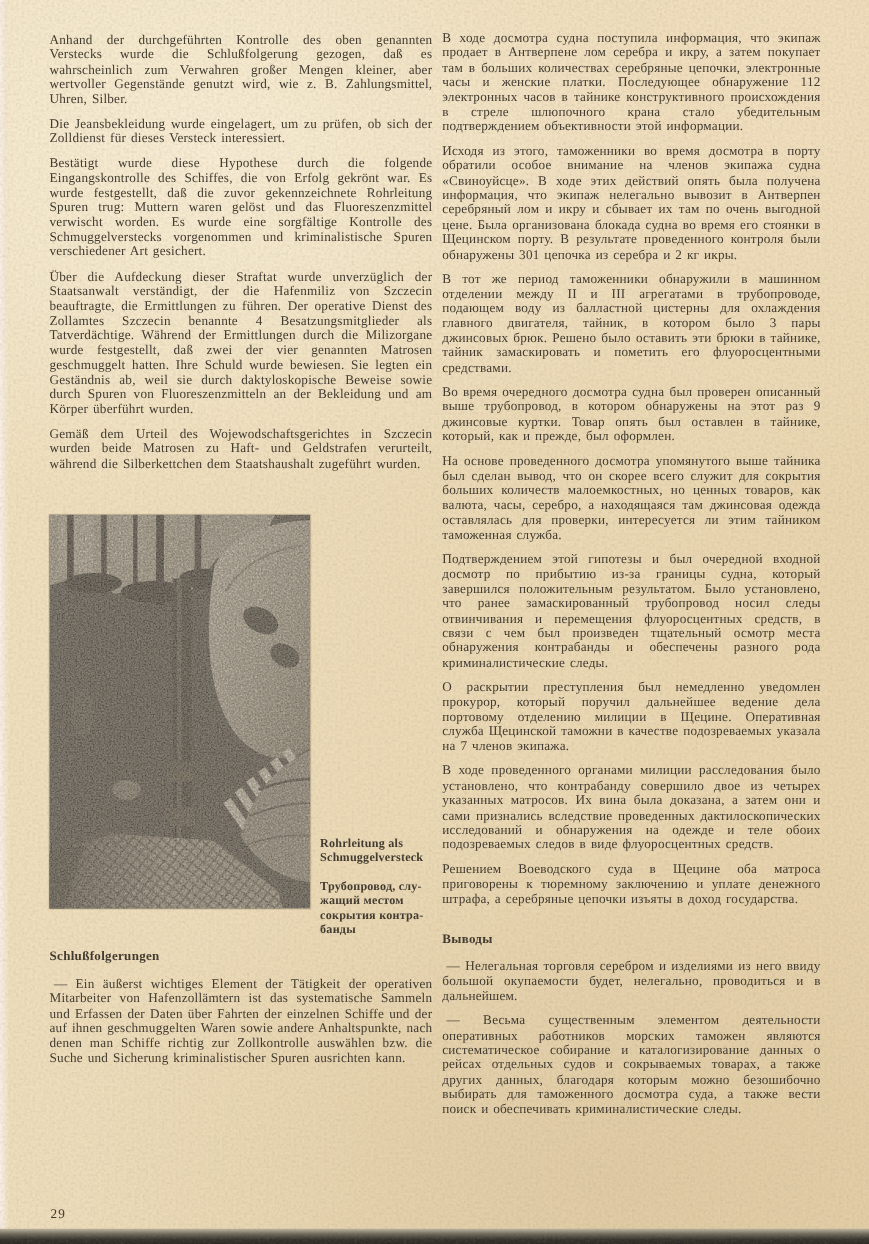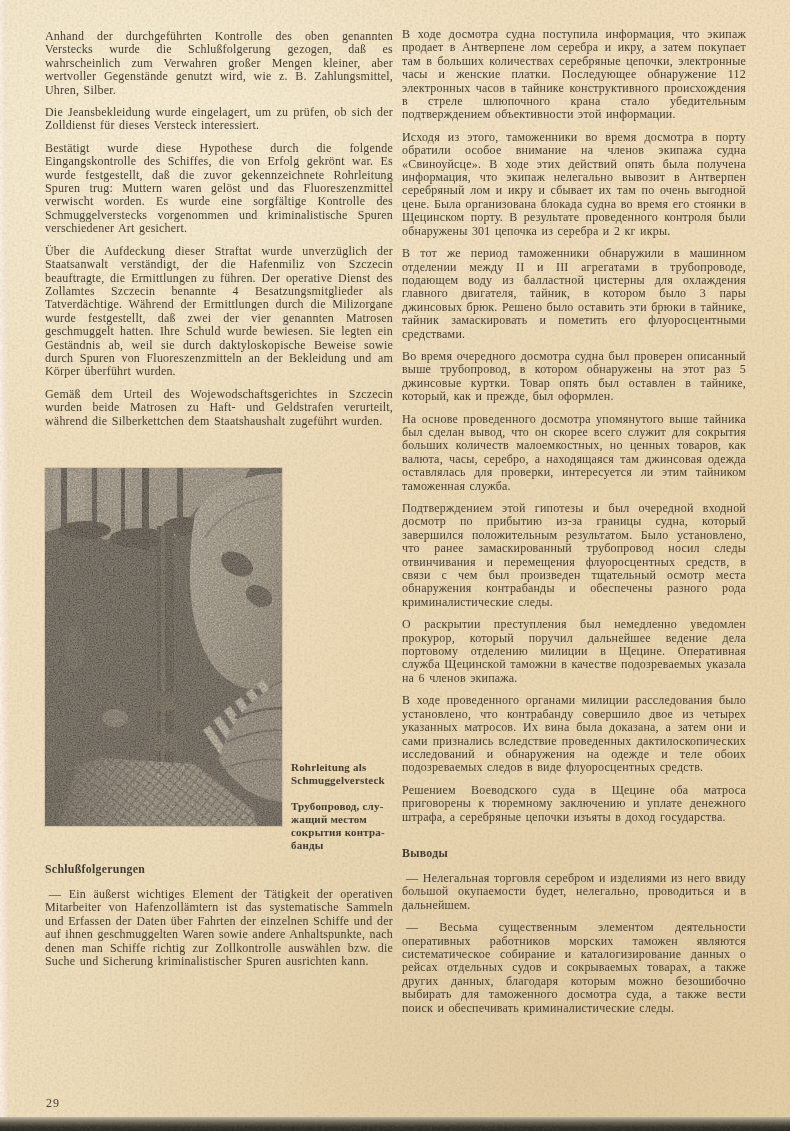--- a/index.html
+++ b/index.html
@@ -153,24 +153,24 @@
     </div>
 
     <div class="heading">Schlußfolgerungen</div>
     <p class="bullet">— Ein äußerst wichtiges Element der Tätigkeit der operativen Mitarbeiter von Hafenzollämtern ist das systematische Sammeln und Erfassen der Daten über Fahrten der einzelnen Schiffe und der auf ihnen geschmuggelten Waren sowie andere Anhaltspunkte, nach denen man Schiffe richtig zur Zollkontrolle auswählen bzw. die Suche und Sicherung kriminalistischer Spuren ausrichten kann.</p>
   </div>
 
   <div class="col right">
     <p>В ходе досмотра судна поступила информация, что экипаж продает в Антверпене лом серебра и икру, а затем покупает там в больших количествах серебряные цепочки, электронные часы и женские платки. Последующее обнаружение 112 электронных часов в тайнике конструктивного происхождения в стреле шлюпочного крана стало убедительным подтверждением объективности этой информации.</p>
     <p>Исходя из этого, таможенники во время досмотра в порту обратили особое внимание на членов экипажа судна «Свиноуйсце». В ходе этих действий опять была получена информация, что экипаж нелегально вывозит в Антверпен серебряный лом и икру и сбывает их там по очень выгодной цене. Была организована блокада судна во время его стоянки в Щецинском порту. В результате проведенного контроля были обнаружены 301 цепочка из серебра и 2 кг икры.</p>
     <p>В тот же период таможенники обнаружили в машинном отделении между II и III агрегатами в трубопроводе, подающем воду из балластной цистерны для охлаждения главного двигателя, тайник, в котором было 3 пары джинсовых брюк. Решено было оставить эти брюки в тайнике, тайник замаскировать и пометить его флуоросцентными средствами.</p>
-    <p>Во время очередного досмотра судна был проверен описанный выше трубопровод, в котором обнаружены на этот раз 5 джинсовые куртки. Товар опять был оставлен в тайнике, который, как и прежде, был оформлен.</p>
+    <p>Во время очередного досмотра судна был проверен описанный выше трубопровод, в котором обнаружены на этот раз 9 джинсовые куртки. Товар опять был оставлен в тайнике, который, как и прежде, был оформлен.</p>
     <p>На основе проведенного досмотра упомянутого выше тайника был сделан вывод, что он скорее всего служит для сокрытия больших количеств малоемкостных, но ценных товаров, как валюта, часы, серебро, а находящаяся там джинсовая одежда оставлялась для проверки, интересуется ли этим тайником таможенная служба.</p>
     <p>Подтверждением этой гипотезы и был очередной входной досмотр по прибытию из-за границы судна, который завершился положительным результатом. Было установлено, что ранее замаскированный трубопровод носил следы отвинчивания и перемещения флуоросцентных средств, в связи с чем был произведен тщательный осмотр места обнаружения контрабанды и обеспечены разного рода криминалистические следы.</p>
-    <p>О раскрытии преступления был немедленно уведомлен прокурор, который поручил дальнейшее ведение дела портовому отделению милиции в Щецине. Оперативная служба Щецинской таможни в качестве подозреваемых указала на 6 членов экипажа.</p>
+    <p>О раскрытии преступления был немедленно уведомлен прокурор, который поручил дальнейшее ведение дела портовому отделению милиции в Щецине. Оперативная служба Щецинской таможни в качестве подозреваемых указала на 7 членов экипажа.</p>
     <p>В ходе проведенного органами милиции расследования было установлено, что контрабанду совершило двое из четырех указанных матросов. Их вина была доказана, а затем они и сами признались вследствие проведенных дактилоскопических исследований и обнаружения на одежде и теле обоих подозреваемых следов в виде флуоросцентных средств.</p>
     <p>Решением Воеводского суда в Щецине оба матроса приговорены к тюремному заключению и уплате денежного штрафа, а серебряные цепочки изъяты в доход государства.</p>
 
     <div class="heading">Выводы</div>
     <p class="bullet">— Нелегальная торговля серебром и изделиями из него ввиду большой окупаемости будет, нелегально, проводиться и в дальнейшем.</p>
     <p class="bullet">— Весьма существенным элементом деятельности оперативных работников морских таможен являются систематическое собирание и каталогизирование данных о рейсах отдельных судов и сокрываемых товарах, а также других данных, благодаря которым можно безошибочно выбирать для таможенного досмотра суда, а также вести поиск и обеспечивать криминалистические следы.</p>
   </div>
 
   <div class="page-number">29</div>
   <div class="bottom-bar"></div>

